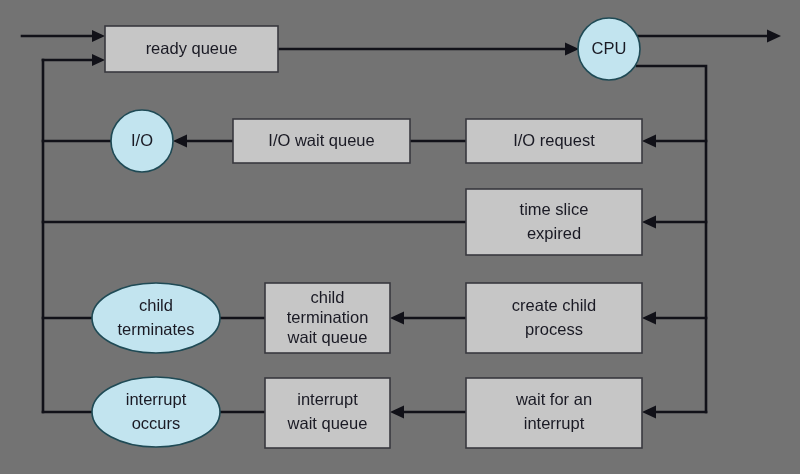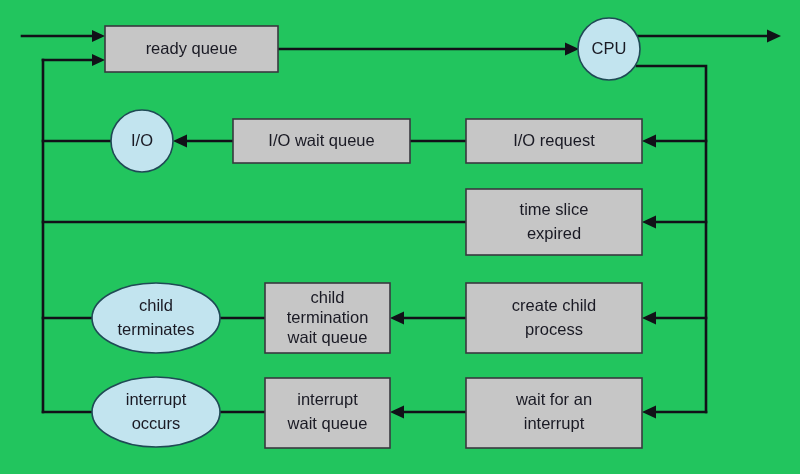--- a/index.html
+++ b/index.html
@@ -24,21 +24,21 @@
   .label-io{font-size:16.5px;}
 
   .box-shape{stroke:#39393f;stroke-width:1.6;}
   .round-shape{stroke:#1f4a55;stroke-width:1.6;}
   .edge{stroke:#111118;stroke-width:2.6;fill:none;stroke-linecap:square;stroke-linejoin:miter;}
   .edge-head{fill:#111118;stroke:none;}
 </style>
 </head>
 <body>
 
-<div id="diagram-root" style="background: #22c55e;">
+<div id="diagram-root" style="background: #737373;">
 
 <svg id="diagram-svg" viewBox="0 0 800 474" xmlns="http://www.w3.org/2000/svg">
 
   <g>
     <path class="edge" d="M22,36 L97,36" stroke="#111118"></path>
     <polygon class="edge-head" points="105,36 92,30 92,42" fill="#111118"></polygon>
   </g>
 
   <g>
     <path class="edge" d="M43,412 L43,60" stroke="#111118"></path>

